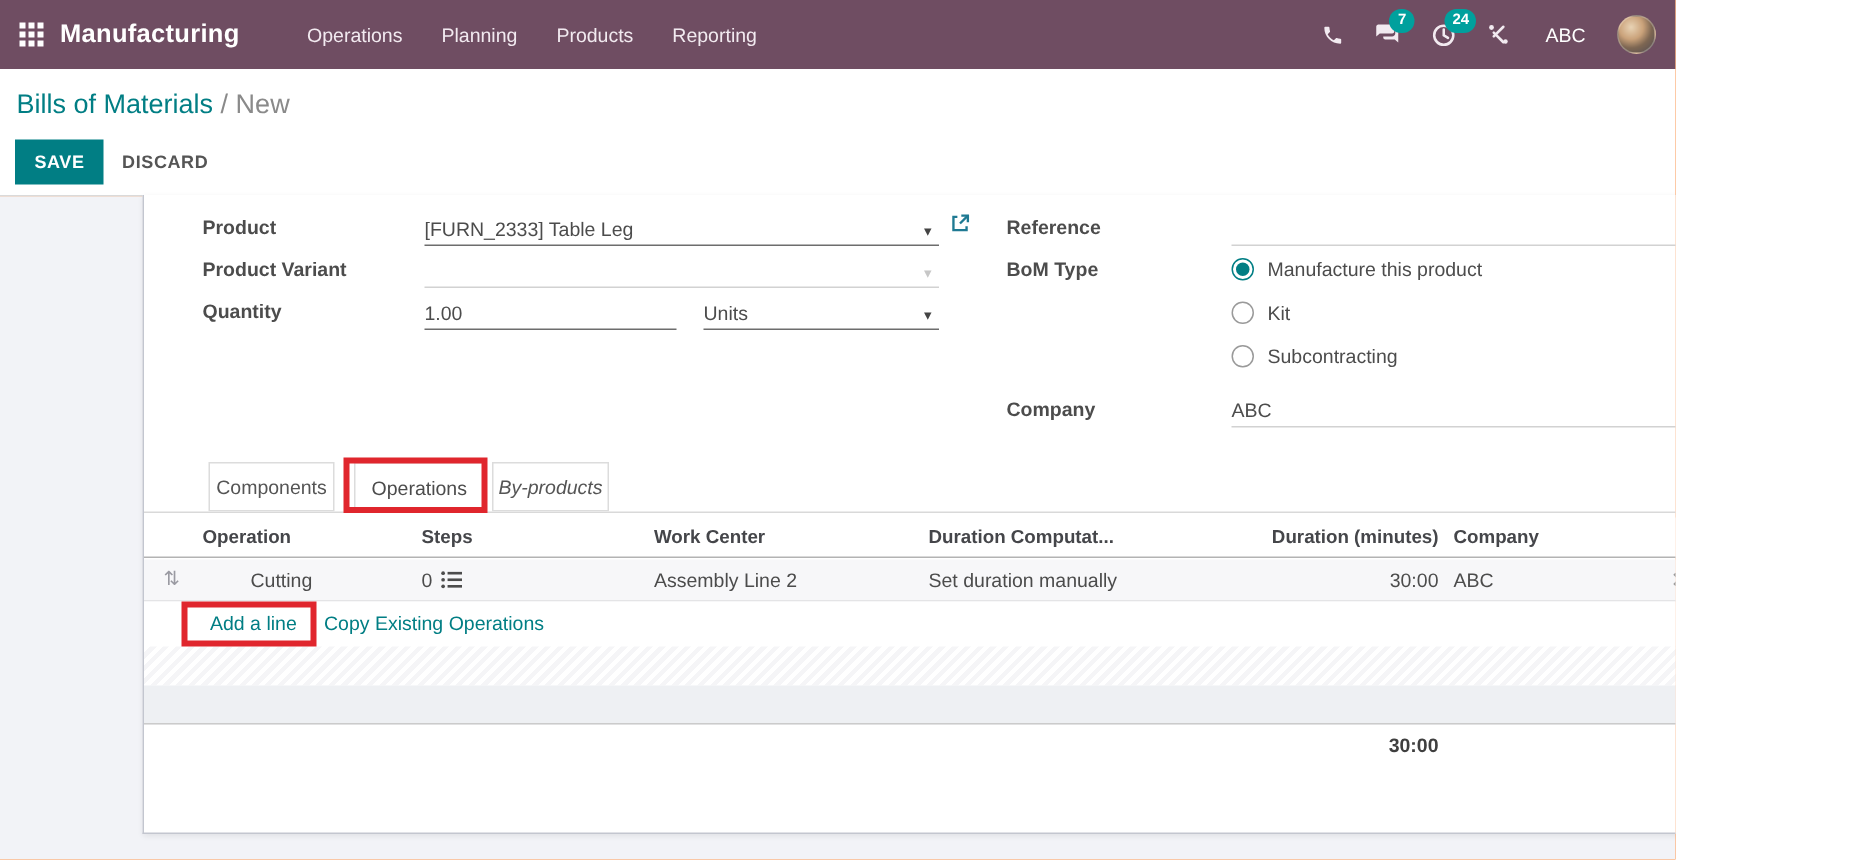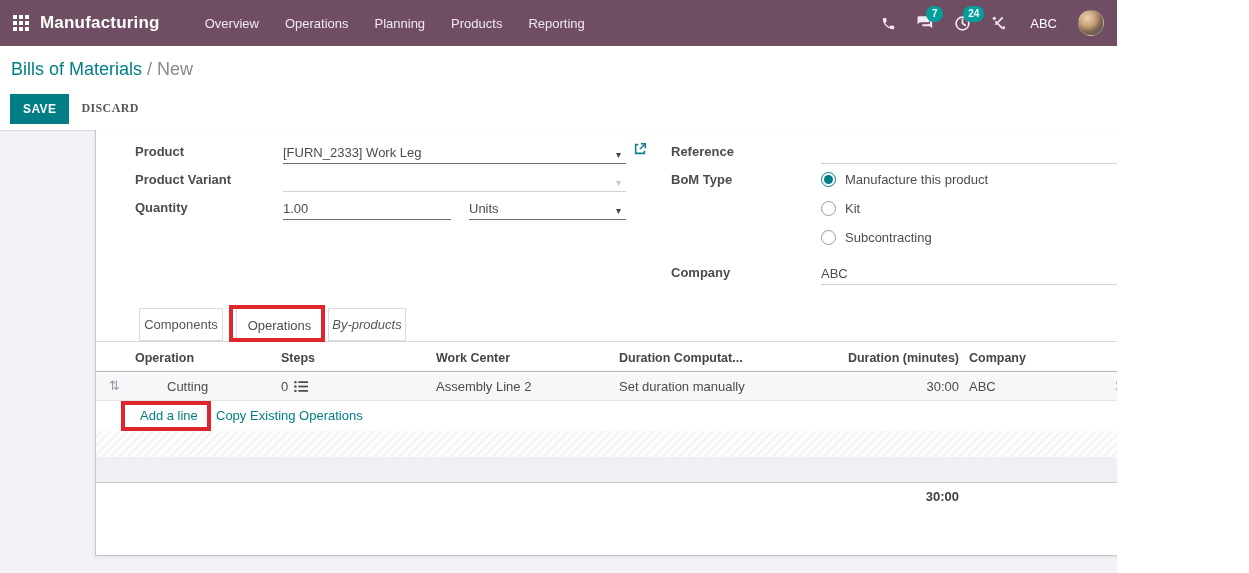--- a/index.html
+++ b/index.html
@@ -27,21 +27,21 @@
 
   
   .control-panel { position:absolute; top:46px; left:0; right:0; height:85px; background:#fff;
                    border-bottom:1px solid #dadada; }
   .breadcrumb { position:absolute; left:11px; top:13px; font-size:18px; }
   .breadcrumb .bc-parent { color:#017e84; cursor:pointer; }
   .breadcrumb .bc-sep, .breadcrumb .bc-current { color:#8a8a8a; }
   .cp-buttons { position:absolute; left:10px; top:47px; display:flex; align-items:center; }
   .btn-save { background:#017e84; color:#fff; border:none; font-family:inherit; font-size:12px; font-weight:bold;
               padding:8px 13px; letter-spacing:.4px; cursor:pointer; }
-  .btn-discard { background:none; border:none; font-family:Liberation Serif, serif; font-size:12px; font-weight:bold;
+  .btn-discard { background:none; border:none; font-family:Liberation Sans, sans-serif; font-size:12px; font-weight:bold;
                  color:#555; padding:8px 12px; letter-spacing:.4px; cursor:pointer; }
 
   
   .content { position:absolute; top:131px; left:0; right:0; bottom:0; background:#f2f3f7; }
   .sheet { position:absolute; left:95px; top:-1px; width:1138px; height:426px; background:#fff;
            border:1px solid #c3c6cf; border-top:none; box-shadow:0 1px 4px rgba(0,0,0,.08); }
 
   .fld-label { position:absolute; font-weight:bold; color:#4c4c4c; font-size:13px; }
   .fld-box { position:absolute; height:24px; display:flex; align-items:flex-end; padding-bottom:3px;
              font-size:13px; color:#4c4c4c; cursor:text; }
@@ -106,21 +106,20 @@
         <i></i>
         <i></i>
         <i></i>
         <i></i>
         <i></i>
         <i></i>
         <i></i>
     </div>
     <div class="brand">Manufacturing</div>
     <nav class="nav-menu">
-      <div class="nav-item">Overview</div>
       <div class="nav-item">Operations</div>
       <div class="nav-item">Planning</div>
       <div class="nav-item">Products</div>
       <div class="nav-item">Reporting</div>
     </nav>
     <div class="systray">
       <div class="tray-icon">
         <svg width="15" height="15" viewBox="0 0 24 24" fill="#f2eaf0">
             <path d="M6.6 10.8c1.5 2.8 3.8 5.1 6.6 6.6l2.2-2.2c.3-.3.7-.4 1-.2 1.1.4 2.3.6 3.6.6.6 0 1 .4 1 1V20c0 .6-.4 1-1 1C10.6 21 3 13.4 3 4c0-.6.4-1 1-1h3.5c.6 0 1 .4 1 1 0 1.2.2 2.4.6 3.6.1.3 0 .7-.2 1l-2.3 2.2z"></path>
           </svg>
@@ -162,21 +161,21 @@
       <button class="btn-save">SAVE</button>
       <button class="btn-discard">DISCARD</button>
     </div>
   </div>
 
   <div class="content">
     <div class="sheet">
 
       <div class="fld-label" style="left:39px; top:14px;">Product</div>
       <div class="fld-box ul-dark" style="left:187px; top:10px; width:343px;">
-        <span>[FURN_2333] Work Leg</span>
+        <span>[FURN_2333] Table Leg</span>
         <span class="caret">▾</span>
       </div>
       <div class="ext-link">
         <svg width="14" height="14" viewBox="0 0 16 16" fill="none" stroke="#1f7a93" stroke-width="1.8">
             <path d="M6 3H3v10h10v-3"></path>
             <path d="M9 2h5v5"></path>
             <path d="M14 2L8 8"></path>
           </svg>
       </div>
 

